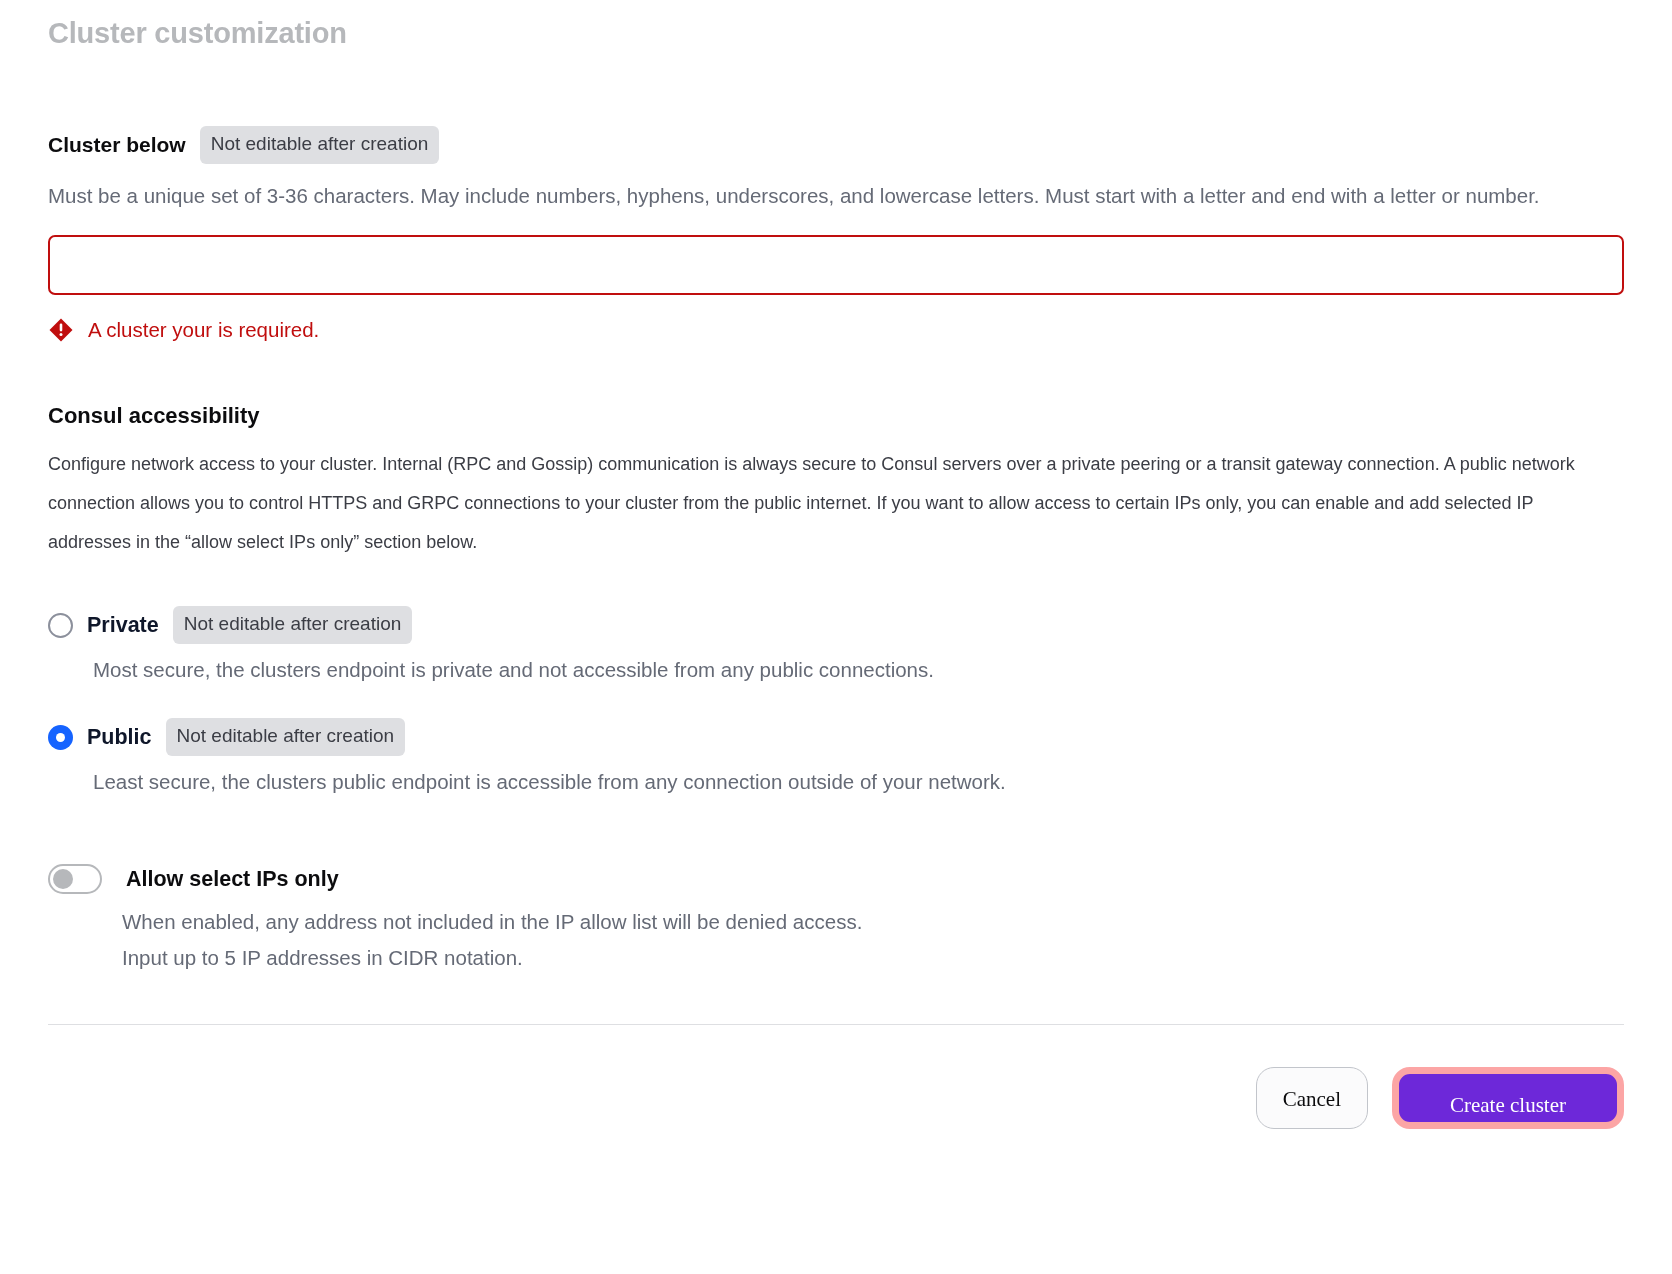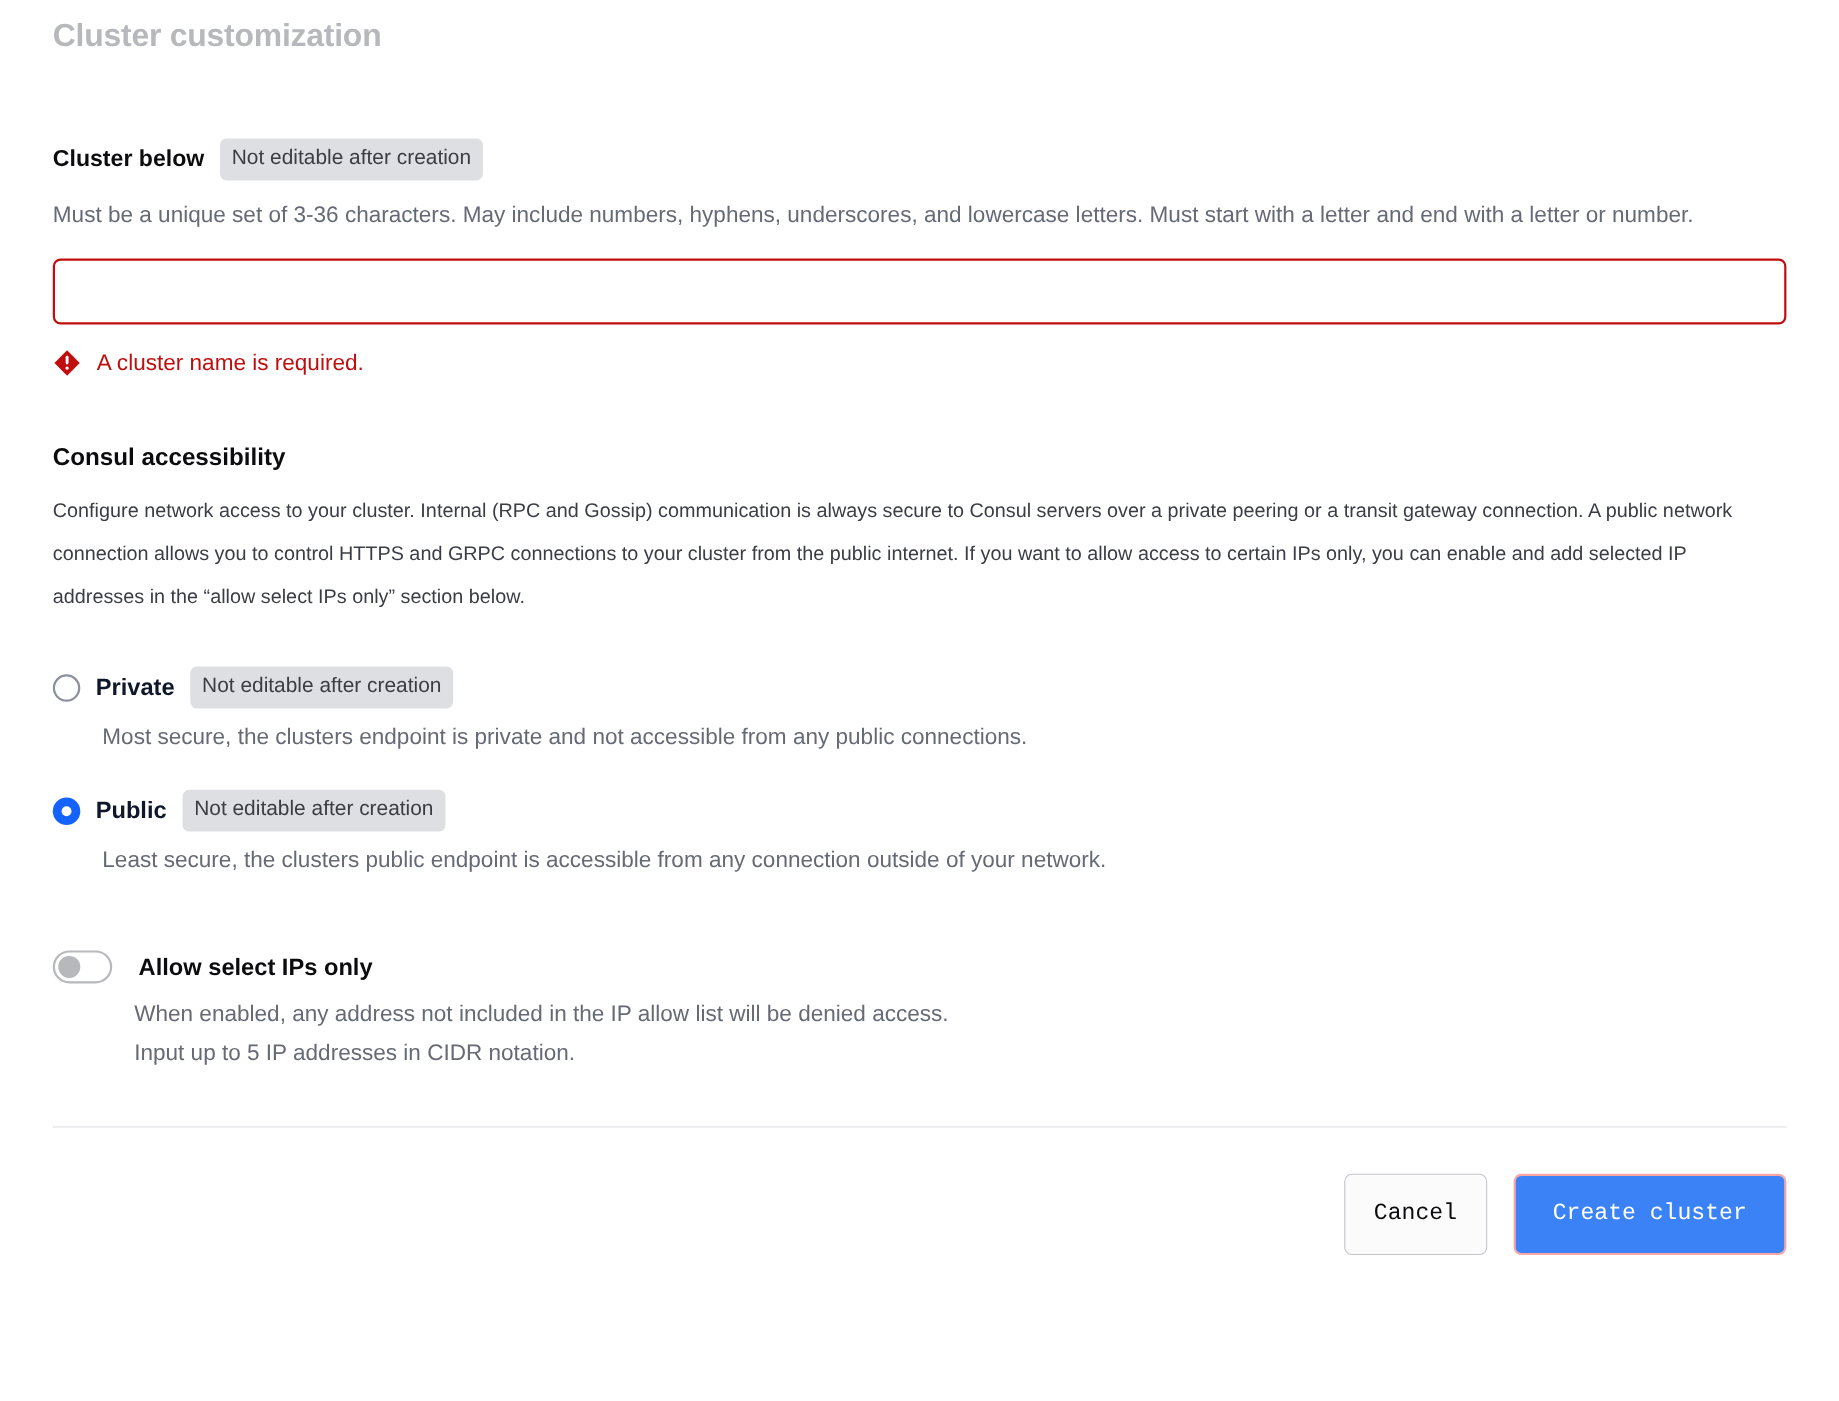--- a/index.html
+++ b/index.html
@@ -207,38 +207,38 @@
 
   .actions {
     display: flex;
     justify-content: flex-end;
     align-items: center;
     gap: 24px;
     margin-top: 42px;
     max-width: 1576px;
   }
   .btn {
-    font-family: Liberation Mono, monospace;
+    font-family: Liberation Serif, serif;
     font-size: 21px;
-    border-radius: 7px;
+    border-radius: 18px;
     padding: 0 26px;
-    height: 74px;
+    height: 62px;
     cursor: pointer;
     line-height: 62px;
   }
   .btn-secondary {
     background: #fbfbfc;
     border: 1px solid #c2c5cb;
     color: #0c0c0e;
   }
   .btn-primary {
-    background: #3b82f6;
-    border: 2px solid #fca5a5;
+    background: #6d28d9;
+    border: 7px solid #fca5a5;
     color: #ffffff;
-    padding: 0 34px;
+    padding: 0 51px;
   }
 </style>
 </head>
 <body>
 
 <div class="page">
 
   <h1 class="section-title">Cluster customization</h1>
 
   <div class="field-label-row">
@@ -251,21 +251,21 @@
   <input class="text-input" type="text" placeholder="" style="">
 
   <div class="error-row">
     <span class="error-icon">
       <svg width="26" height="26" viewBox="0 0 26 26" xmlns="http://www.w3.org/2000/svg">
         <path d="M13 1.5 L24.5 13 L13 24.5 L1.5 13 Z" fill="#c00e0e"></path>
         <rect x="11.7" y="6.4" width="2.6" height="8" rx="1.3" fill="#ffffff"></rect>
         <circle cx="13" cy="17.6" r="1.5" fill="#ffffff"></circle>
       </svg>
     </span>
-    <span class="error-text">A cluster name is required.</span>
+    <span class="error-text">A cluster your is required.</span>
   </div>
 
   <div class="subsection-title">Consul accessibility</div>
 
   <div class="body-text">Configure network access to your cluster. Internal (RPC and Gossip) communication is always secure to Consul servers over a private peering or a transit gateway connection. A public network connection allows you to control HTTPS and GRPC connections to your cluster from the public internet. If you want to allow access to certain IPs only, you can enable and add selected IP addresses in the “allow select IPs only” section below.</div>
 
   <div class="radio-group">
 
     <div class="radio-block">
       <div class="radio-row">

